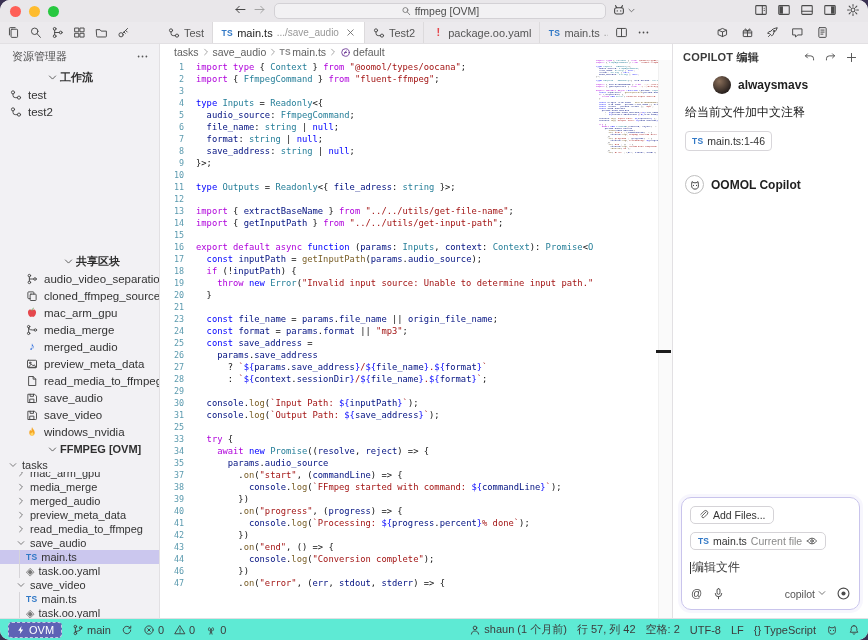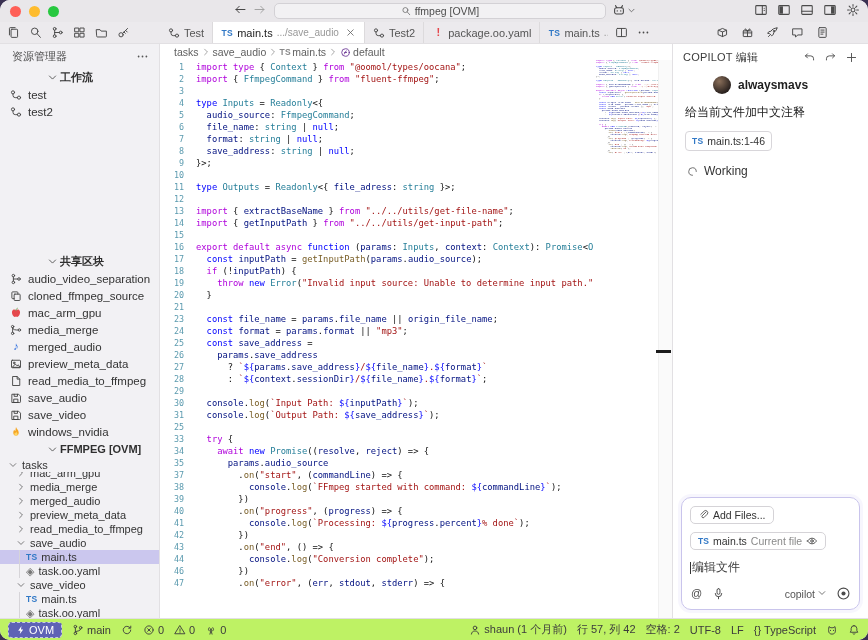--- a/index.html
+++ b/index.html
@@ -53,21 +53,21 @@
   
   .sidebar{width:160px;flex:none;background:#F2F1F4;border-right:1px solid #E2E0E3;font-size:11.5px;overflow:hidden;}
   .sb-head{height:24px;display:flex;align-items:center;justify-content:space-between;padding:0 10px 0 12px;
     color:#4e4e4e;font-size:11px;}
   .sb-head .ico{width:13px;height:13px;color:#555;}
   .sb-section-head{height:18px;display:flex;align-items:center;gap:2px;padding-left:3px;font-weight:bold;
     font-size:11px;color:#2f2f2f;margin-left:44px;}
   .sb-section-head .ico{width:11px;height:11px;}
   .sb-item{height:17px;display:flex;align-items:center;gap:6px;padding-left:10px;color:#333;white-space:nowrap;}
   .sb-item .ico{width:12px;height:12px;}
-  .sec-shared{margin-top:132px;}
+  .sec-shared{margin-top:132px;padding-left:16px;}
   .tree-row{height:14px;display:flex;align-items:center;gap:4px;font-size:11px;color:#333;white-space:nowrap;position:relative;}
   .tree-row .chev{width:10px;height:10px;color:#555;}
   .tree-row.lvl0{padding-left:8px;}
   .tree-row.lvl1{padding-left:16px;}
   .tree-row.lvl2{padding-left:26px;}
   .tree-row.lvl2::before{content:"";position:absolute;left:19px;top:0;bottom:0;width:1px;background:#D6D4D8;}
   .tree-row.selected{background:#CBC7EE;}
   .tree-row.clipped{height:8px;overflow:hidden;}
   .tree-row.clipped .inner{margin-top:-6px;display:flex;align-items:center;gap:4px;}
 
@@ -87,21 +87,21 @@
   .tk-f{color:#795E26;}.tk-s{color:#A31515;}.tk-p{color:#111;}
   .minimap{position:absolute;top:0;right:14px;width:62px;bottom:0;overflow:hidden;
     font-family:"DejaVu Sans Mono","Liberation Mono",monospace;font-size:2.4px;background:#fff;}
   .mline{height:2px;line-height:2px;white-space:pre;overflow:hidden;}
   .scrollbar{position:absolute;top:0;right:0;width:14px;bottom:0;background:#FAFAFA;border-left:1px solid #F0F0F0;}
   .ov-marker{position:absolute;right:1px;top:290px;width:15px;height:2.5px;background:#1c1c1c;}
 
   
   .copilot{width:196px;flex:none;border-left:1px solid #E2E0E3;background:#fff;display:flex;flex-direction:column;}
   .cp-head{height:26px;flex:none;display:flex;align-items:center;padding:0 10px;gap:8px;}
-  .cp-title{font-size:11px;font-weight:normal;color:#3a3a3a;letter-spacing:.2px;margin-right:auto;}
+  .cp-title{font-size:11px;font-weight:bold;color:#3a3a3a;letter-spacing:.2px;margin-right:auto;}
   .cp-head .ico{width:13px;height:13px;color:#555;}
   .cp-thread{flex:1;padding:6px 12px 0 12px;overflow:hidden;}
   .cp-user{display:flex;align-items:center;gap:7px;padding-left:28px;}
   .avatar{width:18px;height:18px;border-radius:50%;flex:none;
     background:radial-gradient(circle at 35% 30%,#8a6f5a,#2b2320 70%);}
   .cp-name{font-size:12px;font-weight:bold;color:#1f1f1f;}
   .cp-msg{font-size:12px;color:#222;margin:10px 0 0 0;}
   .cp-chip{display:inline-flex;align-items:center;gap:4px;border:1px solid #D8D6DA;border-radius:4px;
     padding:2px 6px;margin-top:10px;font-size:10.5px;color:#333;}
   .cp-bot{display:flex;align-items:center;gap:7px;margin-top:24px;}
@@ -119,21 +119,21 @@
   .chip-note{color:#8a8a8a;}
   .composer-input{margin-top:9px;font-size:12px;color:#3c3c3c;display:flex;align-items:center;min-height:14px;}
   .caret{width:1px;height:12px;background:#333;display:inline-block;margin-right:1px;}
   .composer-foot{margin-top:10px;display:flex;align-items:center;gap:9px;}
   .composer-foot .ico{width:13px;height:13px;color:#4a4a4a;}
   .at-ico{font-size:12px;color:#4a4a4a;width:auto;}
   .model-select{margin-left:auto;display:flex;gap:2px;font-size:10.5px;color:#555;}
   .model-select .ico{width:10px;height:10px;}
 
   
-  .statusbar{height:22px;flex:none;border-top:1px solid #E2E0E3;background:#bef264;display:flex;
+  .statusbar{height:22px;flex:none;border-top:1px solid #E2E0E3;background:#5eead4;display:flex;
     align-items:center;padding:0 8px;font-size:11px;color:#3c3c3c;}
   .st-group{display:flex;align-items:center;gap:10px;}
   .st-item{display:flex;align-items:center;gap:3px;white-space:nowrap;}
   .st-item .ico{width:12px;height:12px;color:#3c3c3c;}
   .ovm-badge{background:#5E62B5;color:#fff;border:1px dashed rgba(255,255,255,.65);border-radius:4px;
     padding:1px 7px;display:flex;align-items:center;gap:3px;font-size:11px;}
   .ovm-badge .ico{width:10px;height:10px;color:#fff;}
   .st-right{margin-left:auto;}
 </style>
 </head>
@@ -745,27 +745,31 @@
       <div class="cp-thread">
         <div class="cp-user">
           <span class="avatar"></span>
           <span class="cp-name">alwaysmavs</span>
         </div>
         <div class="cp-msg">给当前文件加中文注释</div>
         <div class="cp-chip">
           <span class="ico ts-badge">TS</span>
           <span>main.ts:1-46</span>
         </div>
-        <div class="cp-working">
-          <span class="ico">
-              <svg viewBox="0 0 16 16" fill="none" stroke="currentColor" stroke-width="1.2" stroke-linecap="round" stroke-linejoin="round">
-                <path d="M13.5 8A5.5 5.5 0 1 0 8 13.5"></path>
-              </svg>
-            </span>
-          <span>Working</span>
+        <div class="cp-bot">
+          <span class="bot-avatar">
+            <span class="ico">
+                <svg viewBox="0 0 16 16" fill="none" stroke="currentColor" stroke-width="1.2" stroke-linecap="round" stroke-linejoin="round">
+                  <path d="M3.5 7 4 3.5 6.5 5h3L12 3.5l.5 3.5v2.5c0 2.5-2 4-4.5 4s-4.5-1.5-4.5-4z"></path>
+                  <circle cx="6" cy="8.5" r="0.7" fill="currentColor" stroke="none"></circle>
+                  <circle cx="10" cy="8.5" r="0.7" fill="currentColor" stroke="none"></circle>
+                </svg>
+              </span>
+          </span>
+          <span class="cp-name">OOMOL Copilot</span>
         </div>
       </div>
       <div class="composer">
         <div>
           <span class="pill">
             <span class="ico">
                 <svg viewBox="0 0 16 16" fill="none" stroke="currentColor" stroke-width="1.2" stroke-linecap="round" stroke-linejoin="round">
                   <path d="M11.5 4.5 6 10a1.8 1.8 0 0 0 2.5 2.5l5-5a3.2 3.2 0 0 0-4.5-4.5L4 8"></path>
                 </svg>
               </span>

